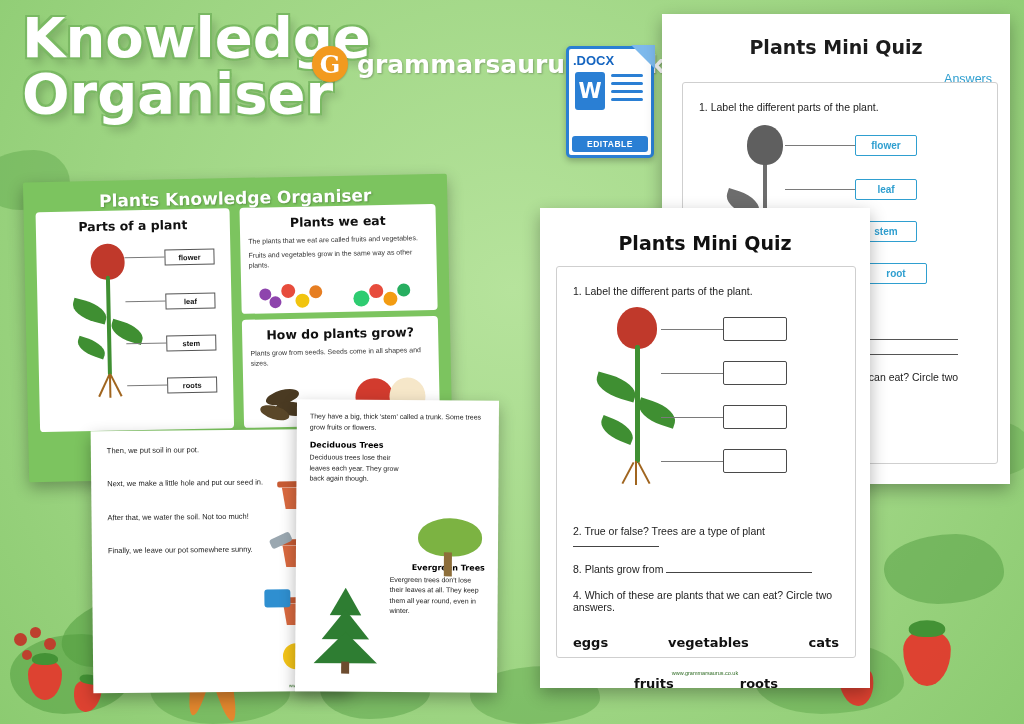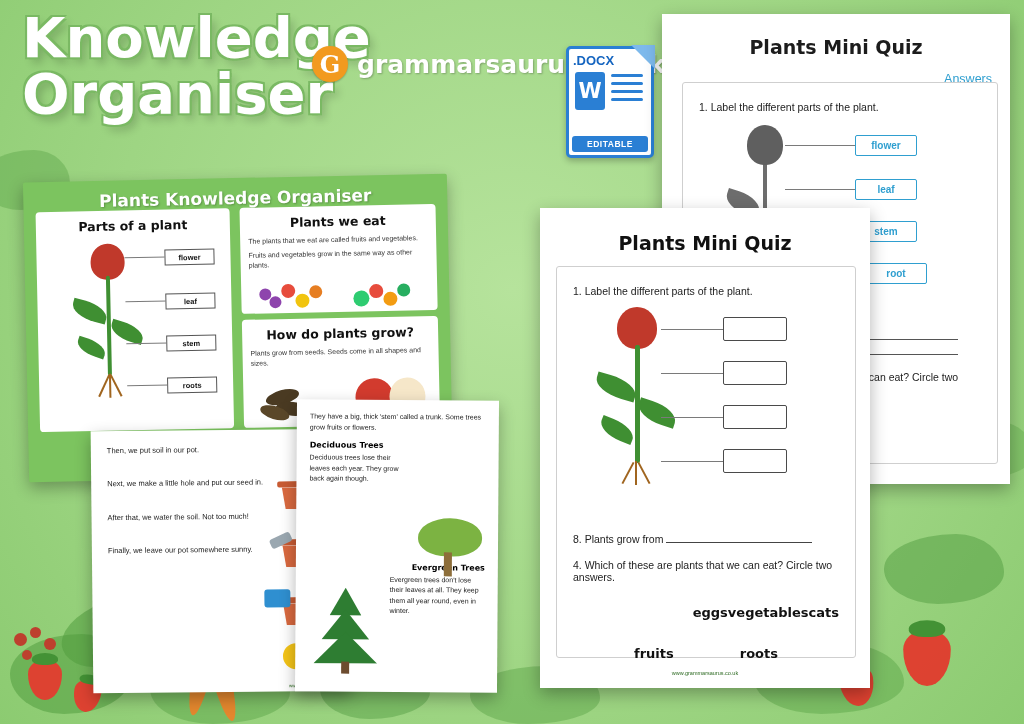--- a/index.html
+++ b/index.html
@@ -392,27 +392,31 @@
       <div class="leaderline" style="left:88px;top:68px;width:62px;"></div>
       <div class="leaderline" style="left:88px;top:112px;width:62px;"></div>
       <div class="leaderline" style="left:88px;top:156px;width:62px;"></div>
 
       <div class="blankbox" style="left:150px;top:12px;"></div>
       <div class="blankbox" style="left:150px;top:56px;"></div>
       <div class="blankbox" style="left:150px;top:100px;"></div>
       <div class="blankbox" style="left:150px;top:144px;"></div>
     </div>
 
+    <div class="q-line" style="margin-top:6px;">
+      <span>2. True or false? Trees are a type of plant</span>
+      <span class="fill-line" style="width:86px;"></span>
+    </div>
     <div class="q-line" style="margin-top:14px;">
       <span>8. Plants grow from</span>
       <span class="fill-line" style="width:146px;"></span>
     </div>
     <div class="q-line" style="margin-top:14px;">4. Which of these are plants that we can eat? Circle two answers.</div>
 
-    <div style="display:flex;justify-content:flex-end;margin-top:22px;">
+    <div style="display:flex;justify-content:space-between;margin-top:22px;">
       <span class="opt">eggs</span>
       <span class="opt">vegetables</span>
       <span class="opt">cats</span>
     </div>
     <div style="display:flex;justify-content:space-around;margin-top:26px;padding:0 28px;">
       <span class="opt">fruits</span>
       <span class="opt">roots</span>
     </div>
   </div>
   <div class="qf-foot">www.grammarsaurus.co.uk</div>

